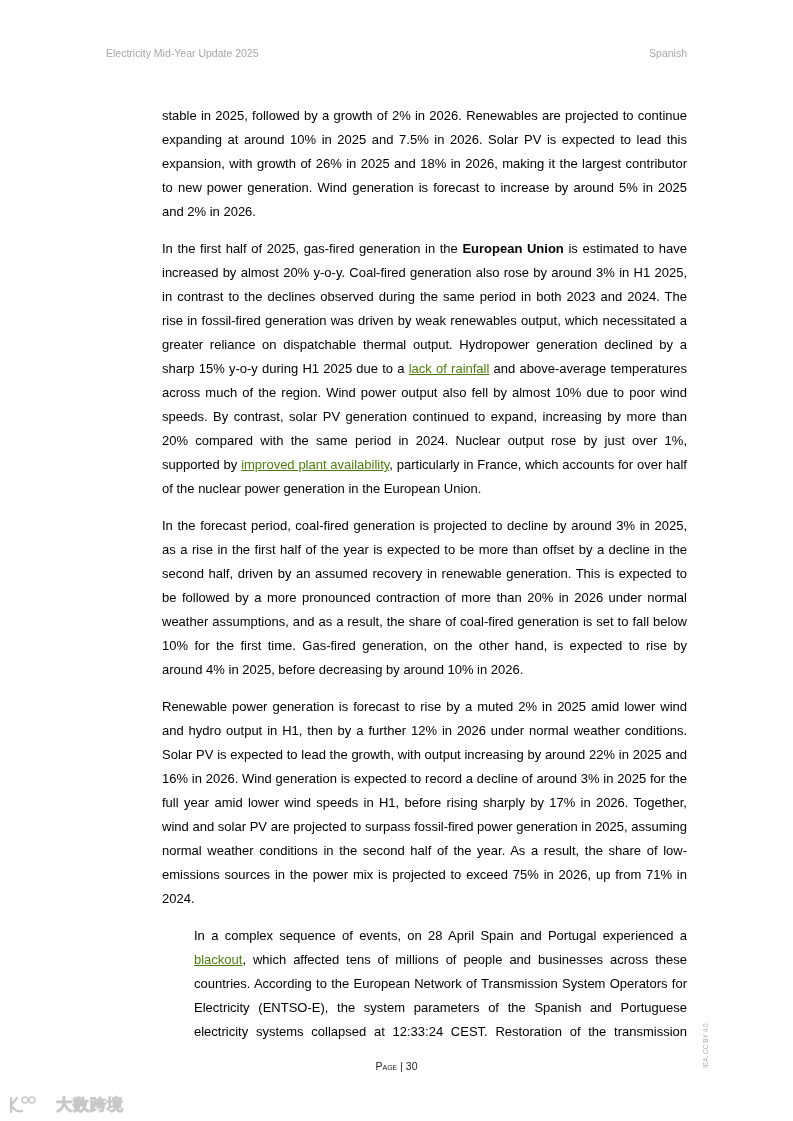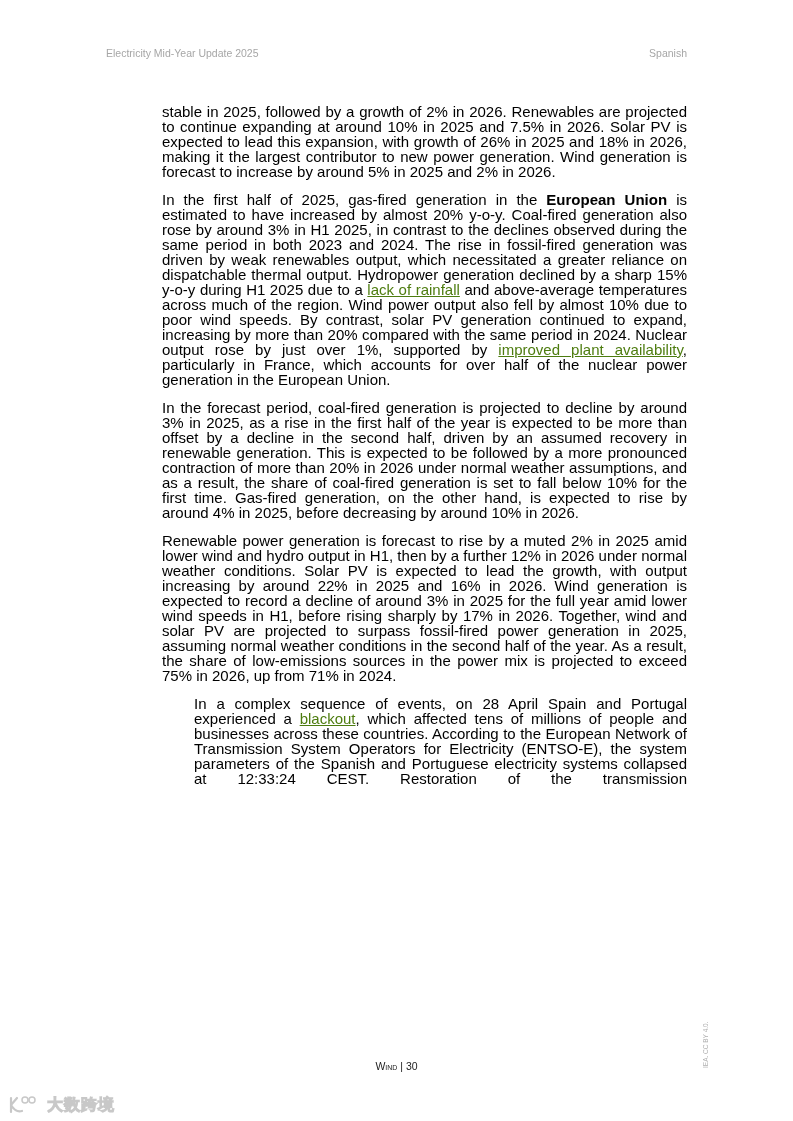--- a/index.html
+++ b/index.html
@@ -29,22 +29,22 @@
     .header .right { position: absolute; right: 0; top: 0; }
 
     .content {
       position: absolute;
       top: 104px;
       left: 162px;
       width: 525px;
     }
     .content p {
       margin: 0 0 13px 0;
-      font-size: 15px;
-      line-height: 15px;
+      font-size: 13px;
+      line-height: 24px;
       text-align: justify;
       text-align-last: left;
     }
     .content p.cut {
       text-align-last: justify;
       margin-left: 32px;
     }
     .content a {
       color: #4d7c0f;
       text-decoration: underline;
@@ -77,21 +77,21 @@
       white-space: nowrap;
     }
 
     .watermark {
       position: absolute;
       left: 8px;
       top: 1094px;
       height: 22px;
       display: flex;
       align-items: center;
-      gap: 9px;
+      gap: 18px;
       color: #d9d9d9;
       font-size: 16px;
       font-weight: bold;
       letter-spacing: 1px;
     }
     .watermark svg { display: block; }
     .watermark .wm-text {
       color: #ffffff;
       -webkit-text-stroke: 1px #c8c8c8;
     }
@@ -112,21 +112,21 @@
   <p>In the forecast period, coal-fired generation is projected to decline by around 3% in 2025, as a rise in the first half of the year is expected to be more than offset by a decline in the second half, driven by an assumed recovery in renewable generation. This is expected to be followed by a more pronounced contraction of more than 20% in 2026 under normal weather assumptions, and as a result, the share of coal-fired generation is set to fall below 10% for the first time. Gas-fired generation, on the other hand, is expected to rise by around 4% in 2025, before decreasing by around 10% in 2026.</p>
 
   <p>Renewable power generation is forecast to rise by a muted 2% in 2025 amid lower wind and hydro output in H1, then by a further 12% in 2026 under normal weather conditions. Solar PV is expected to lead the growth, with output increasing by around 22% in 2025 and 16% in 2026. Wind generation is expected to record a decline of around 3% in 2025 for the full year amid lower wind speeds in H1, before rising sharply by 17% in 2026. Together, wind and solar PV are projected to surpass fossil-fired power generation in 2025, assuming normal weather conditions in the second half of the year. As a result, the share of low-emissions sources in the power mix is projected to exceed 75% in 2026, up from 71% in 2024.</p>
 
   <p class="cut"><span>In a complex sequence of events, on 28 April Spain and Portugal experienced a </span><a href="#">blackout</a><span>, which affected tens of millions of people and businesses across these countries. According to the European Network of Transmission System Operators for Electricity (ENTSO-E), the system parameters of the Spanish and Portuguese electricity systems collapsed at 12:33:24 CEST. Restoration of the transmission</span></p>
 </div>
 
 <div class="license">IEA. CC BY 4.0.</div>
 
 <div class="footer">
-  <span class="sc">Wind</span><span> | </span><span>30</span>
+  <span class="sc">Page</span><span> | </span><span>30</span>
 </div>
 
 <div class="watermark">
   <span>
     <svg width="30" height="20" viewBox="0 0 30 20">
       <path d="M3 3 L3 17 M3 10 L9 3 M3 10 Q8 18 14 16" stroke="#c8c8c8" stroke-width="2.2" fill="none" stroke-linecap="round"></path>
       <circle cx="17" cy="5" r="3" stroke="#c8c8c8" stroke-width="1.5" fill="none"></circle>
       <circle cx="24" cy="5" r="3" stroke="#c8c8c8" stroke-width="1.5" fill="none"></circle>
     </svg>
   </span>

